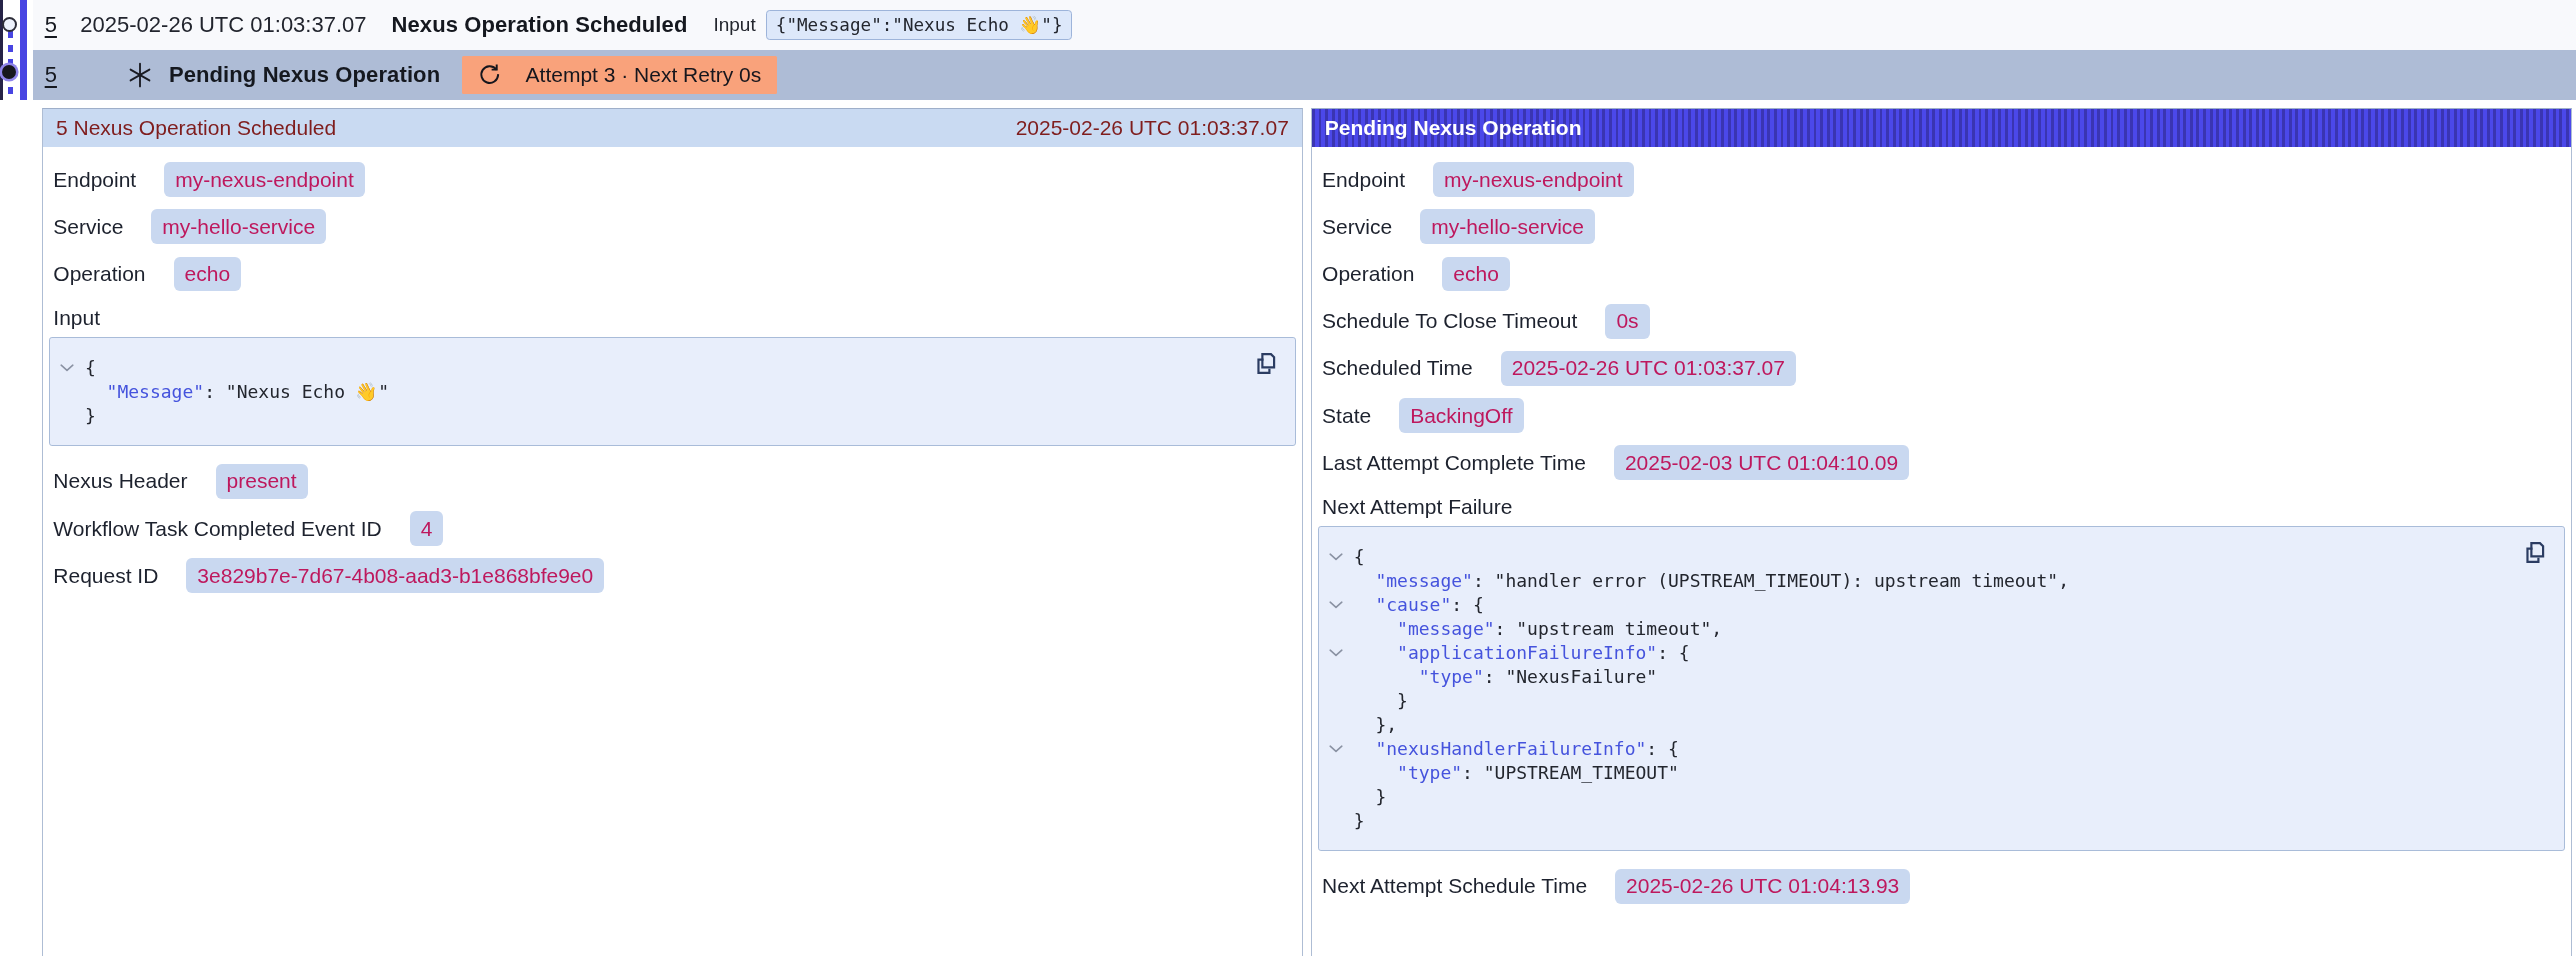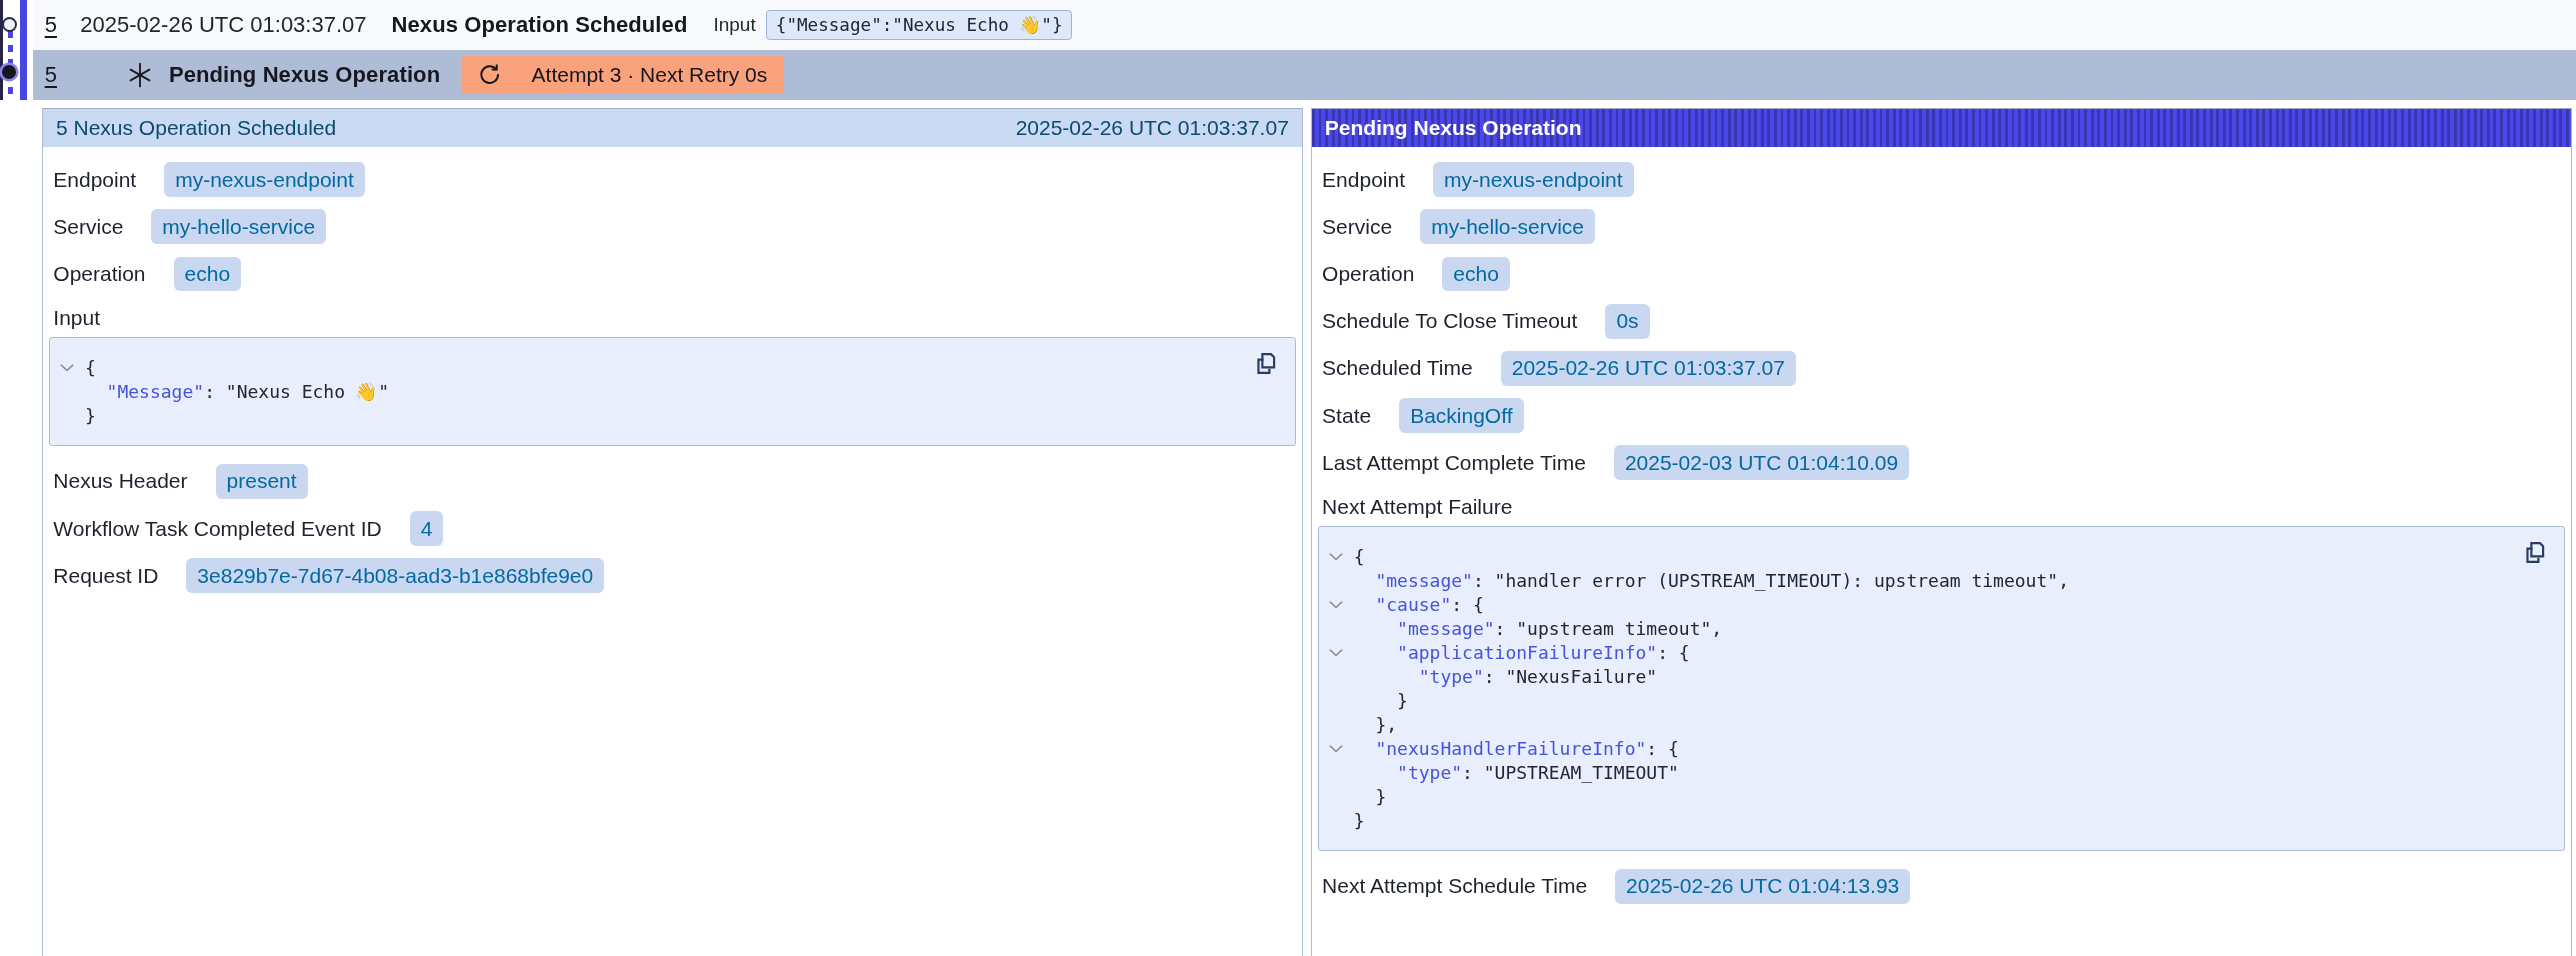--- a/index.html
+++ b/index.html
@@ -25,38 +25,38 @@
   .row-scheduled { background:#f8f9fc; }
   .row-pending { background:#aebcd6; }
   .event-id { font-size:22px; color:#15181f; text-decoration:underline; text-underline-offset:4.4px; cursor:pointer; }
   .row-time { margin-left:23.4px; font-size:22px; color:#22252e; }
   .row-title { margin-left:25px; font-size:22px; font-weight:700; color:#15181f; letter-spacing:0.1px; }
   .input-label { margin-left:26px; font-size:19px; color:#23262e; }
   .input-preview { margin-left:10.3px; font-family:"DejaVu Sans Mono", monospace; font-size:17.6px; color:#23262e;
     background:#dde8fa; border:1.5px solid #9db4da; border-radius:3.7px; padding:3.7px 8.8px; }
   .asterisk-wrap { margin-left:70px; display:flex; align-items:center; }
   .row-pending .row-title { margin-left:16px; }
-  .attempt-badge { margin-left:22px; display:flex; align-items:center; gap:30px;
+  .attempt-badge { margin-left:22px; display:flex; align-items:center; gap:24px;
     background:#f9a27b; color:#16161d; font-size:21px; padding:7.3px 16px; border-radius:1.5px; }
 
   
   .panels { position:absolute; left:42px; top:108px; right:4.4px; bottom:0; display:flex; gap:8px; }
   .panel { flex:1 1 0; border-left:1.5px solid #aebdd4; border-right:1.5px solid #aebdd4; border-top:0.7px solid #9fafc9;
     background:#ffffff; min-width:0; }
   .panel-header { height:38px; display:flex; align-items:center; justify-content:space-between;
-    padding:0 13px; font-size:21px; color:#0c4a6e; }
+    padding:0 13px; font-size:21px; color:#7f1d1d; }
   .panel-header.plain { background:#c9daf2; font-weight:500; }
   .panel-header.striped {
     background:repeating-linear-gradient(90deg,#3a35b2 0px,#3a35b2 2.9px,#4b48ea 2.9px,#4b48ea 6.6px);
     color:#ffffff; font-weight:600; }
   .panel-body { padding-top:2.9px; }
 
   .field-row { display:flex; align-items:center; gap:28px; margin:12.4px 10.3px; min-height:34px; font-size:21px; }
   .field-label { color:#1d222e; flex:none; }
-  .chip { background:#c9d8f0; color:#0369a1; border-radius:5.9px; padding:4.4px 11px; line-height:26px; }
+  .chip { background:#c9d8f0; color:#be185d; border-radius:5.9px; padding:4.4px 11px; line-height:26px; }
   .link-value { color:#15181f; text-decoration:underline; text-underline-offset:5.1px; cursor:pointer; }
   .section-label { font-size:21px; color:#1d222e; margin:14.6px 10.3px 7.3px 10.3px; }
 
   
   .code-block { position:relative; margin:7.3px 5.9px 17.6px 5.9px; background:#e8eefb;
     border:1.5px solid #a9bcd9; border-radius:2.9px; padding:17.6px 59px 17.6px 0; }
   .code-line-row { display:flex; align-items:center; height:24px; }
   .chev-slot { width:35px; flex:none; display:flex; justify-content:center; align-items:center; cursor:pointer; }
   .code-line { font-family:"DejaVu Sans Mono", monospace; font-size:18px; white-space:pre; color:#23262e; }
   .code-key { color:#4553dd; }

